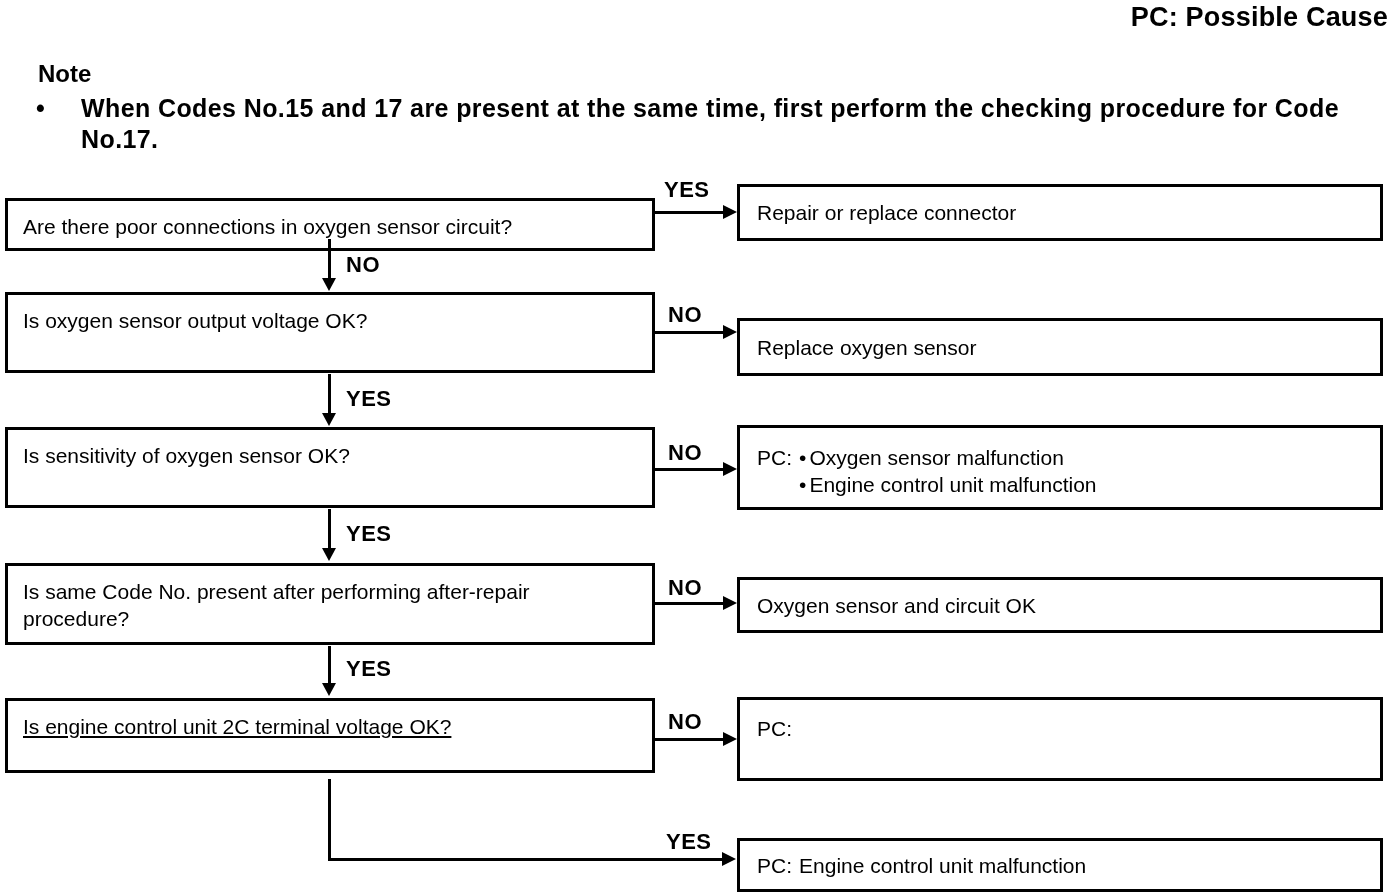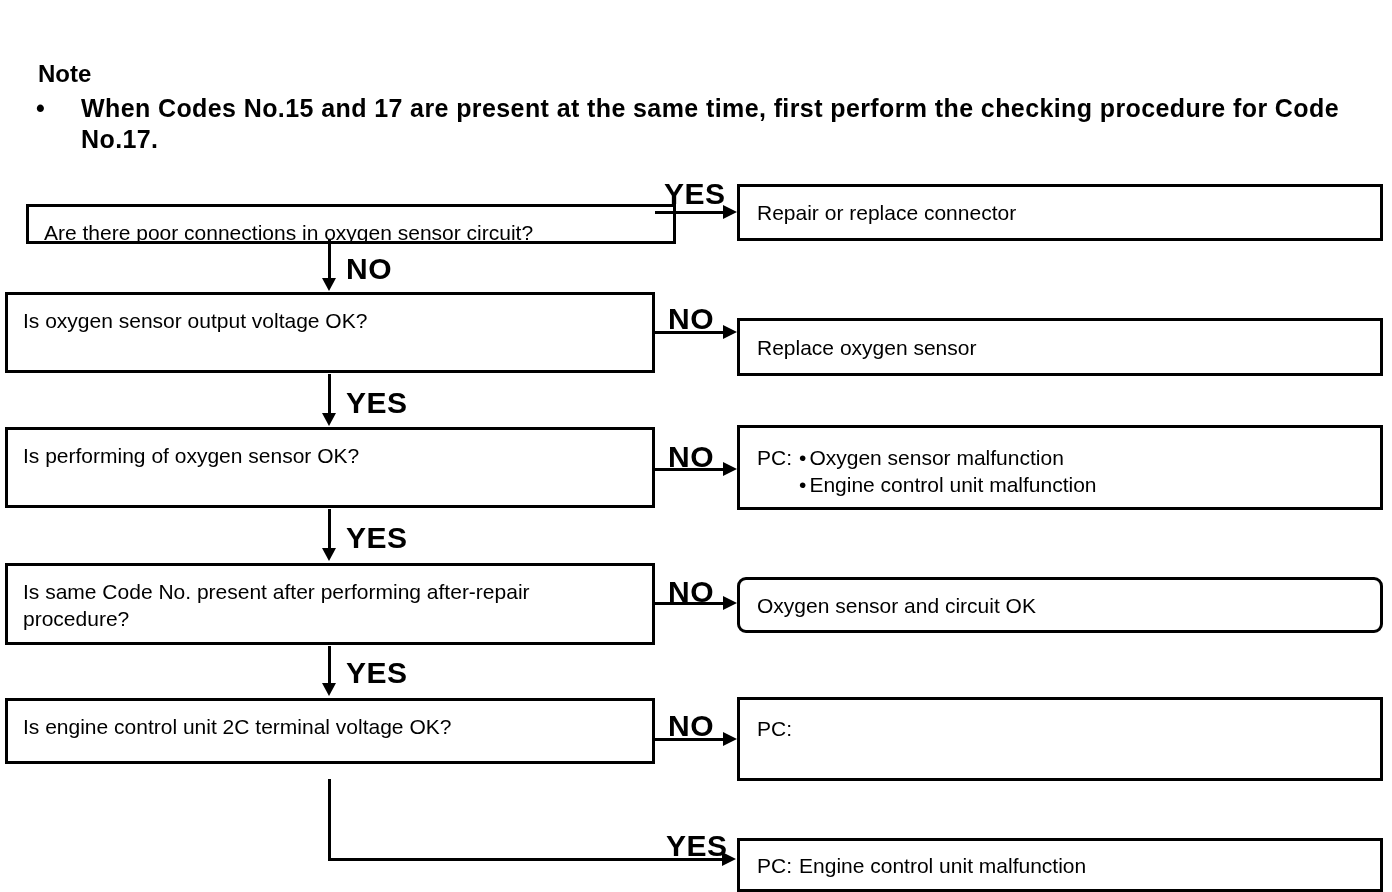--- a/index.html
+++ b/index.html
@@ -31,52 +31,53 @@
   .vline{position:absolute;left:328px;width:3px;background:#000;}
   .hline{position:absolute;height:3px;background:#000;}
   .arrow-down{
     position:absolute;width:0;height:0;
     border-left:7px solid transparent;border-right:7px solid transparent;border-top:13px solid #000;
   }
   .arrow-right{
     position:absolute;width:0;height:0;
     border-top:7px solid transparent;border-bottom:7px solid transparent;border-left:14px solid #000;
   }
-  .lbl{position:absolute;font-size:30px;font-weight:700;letter-spacing:0.5px;}
+  .lbl{position:absolute;font-size:22px;font-weight:700;letter-spacing:0.5px;}
   .pcline{display:flex;}
   .pcline .prefix{flex:0 0 auto;margin-right:7px;}
   .bullets{display:flex;flex-direction:column;}
   .bullet-line{display:flex;}
   .bullet-line .bch{margin-right:3px;}
 </style>
 </head>
 <body>
 
 <div id="page">
 
+  <div class="hdr-legend">PC: Possible Cause</div>
 
   <div class="note-heading">Note</div>
   <div class="note-row">
     <span class="bul">•</span>
     <span style="flex:1;margin-left:23px;">When Codes No.15 and 17 are present at the same time, first perform the checking procedure for Code No.17.</span>
   </div>
 
-  <div class="box qbox" style="top:204px;height:40px;margin-left:21px;">
+  <div class="box qbox" style="top:198px;height:53px;">
     <span>Are there poor connections in oxygen sensor circuit?</span>
   </div>
   <div class="box qbox" style="top:292px;height:81px;">
     <span>Is oxygen sensor output voltage OK?</span>
   </div>
   <div class="box qbox" style="top:427px;height:81px;">
-    <span>Is performing of oxygen sensor OK?</span>
+    <span>Is sensitivity of oxygen sensor OK?</span>
   </div>
   <div class="box qbox" style="top:563px;height:82px;">
     <span>Is same Code No. present after performing after-repair procedure?</span>
   </div>
-  <div class="box qbox" style="top:698px;height:66px;">
+  <div class="box qbox" style="top:698px;height:75px;text-decoration:underline;">
     <span>Is engine control unit 2C terminal voltage OK?</span>
   </div>
 
   <div class="box rbox vcenter" style="top:184px;height:57px;">
     <span>Repair or replace connector</span>
   </div>
   <div class="box rbox vcenter" style="top:318px;height:58px;">
     <span>Replace oxygen sensor</span>
   </div>
   <div class="box rbox" style="top:425px;height:85px;padding-top:16px;">
@@ -87,21 +88,21 @@
           <span class="bch">•</span>
           <span>Oxygen sensor malfunction</span>
         </div>
         <div class="bullet-line">
           <span class="bch">•</span>
           <span>Engine control unit malfunction</span>
         </div>
       </div>
     </div>
   </div>
-  <div class="box rbox vcenter" style="top:577px;height:56px;border-radius:9px;">
+  <div class="box rbox vcenter" style="top:577px;height:56px;">
     <span>Oxygen sensor and circuit OK</span>
   </div>
   <div class="box rbox" style="top:697px;height:84px;padding-top:15px;">
     <div class="pcline">
       <span class="prefix">PC:</span>
     </div>
   </div>
   <div class="box rbox vcenter" style="top:838px;height:54px;">
     <div class="pcline">
       <span class="prefix">PC:</span>

